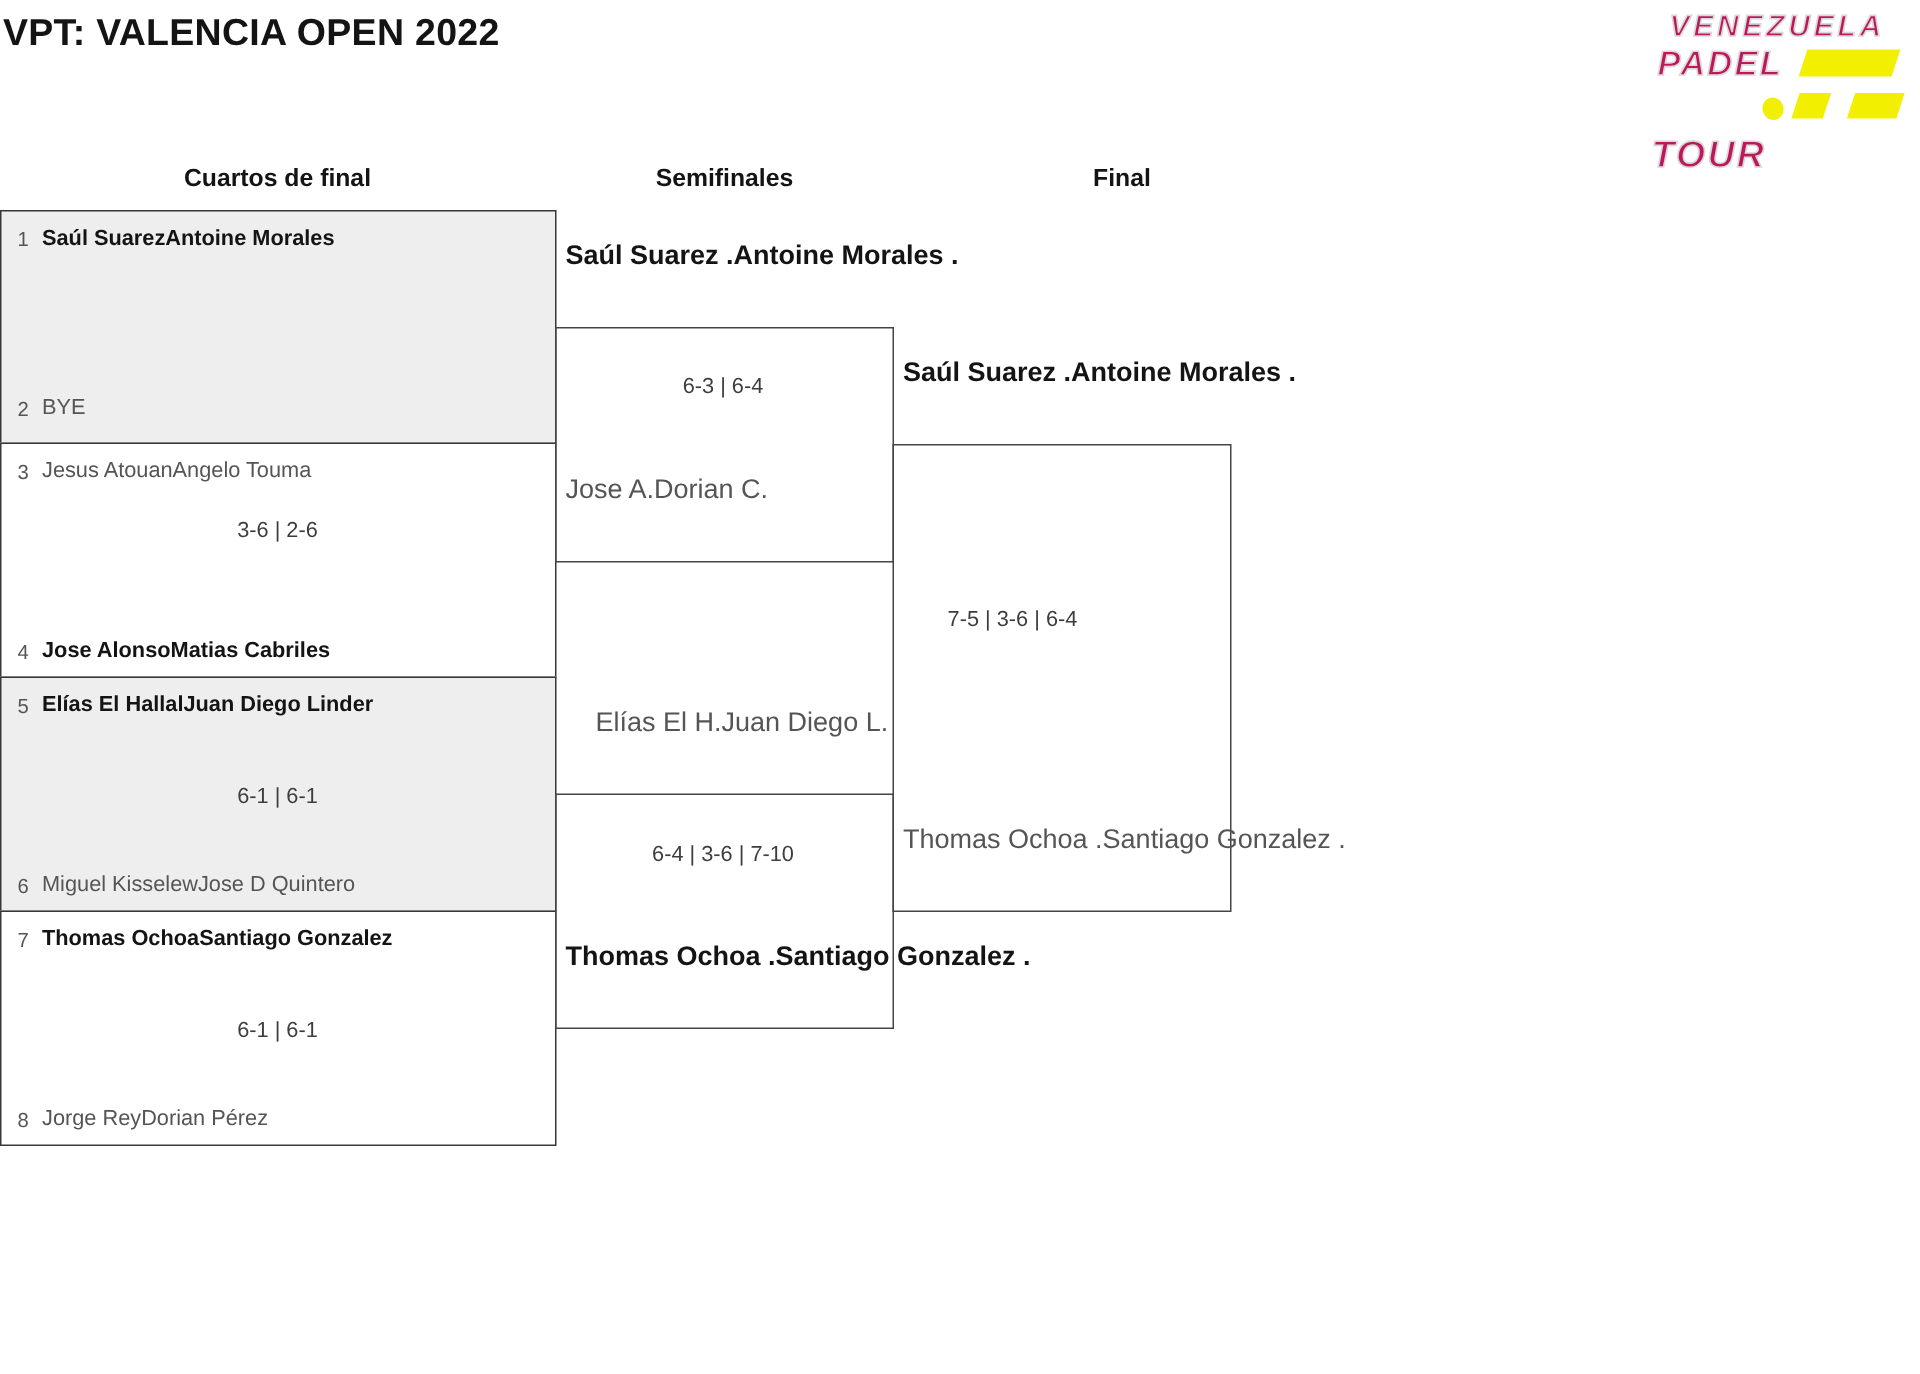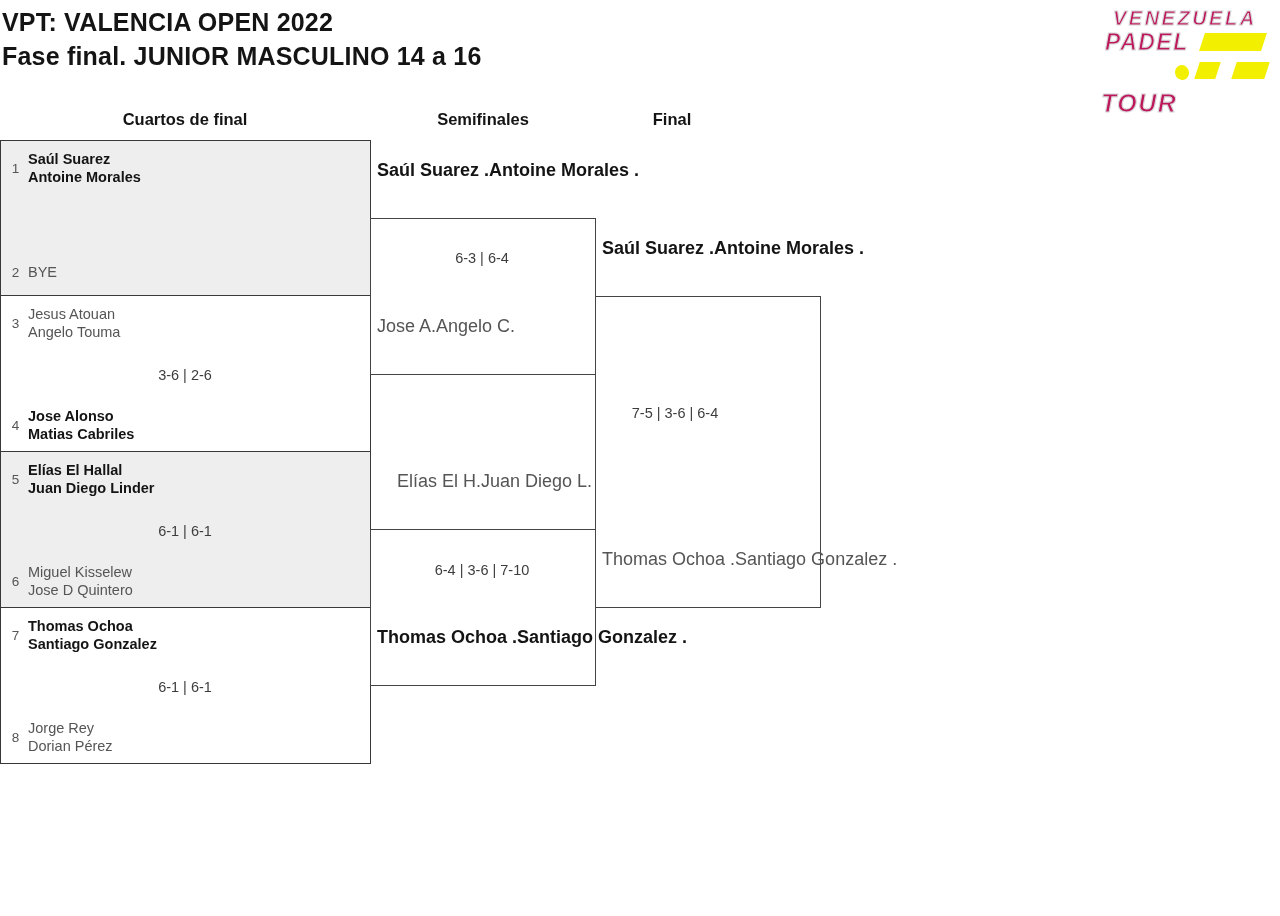--- a/index.html
+++ b/index.html
@@ -6,54 +6,54 @@
   .page{position:relative;width:1280px;height:916px;background:#ffffff;
         font-family:"Liberation Sans","DejaVu Sans",sans-serif;overflow:hidden;}
 
   
   .title{position:absolute;left:2px;top:8px;font-size:25px;font-weight:700;color:#141414;letter-spacing:.2px;}
   .subtitle{position:absolute;left:2px;top:42px;font-size:25px;font-weight:700;color:#141414;letter-spacing:.2px;}
 
   
   .col-header{position:absolute;top:110px;transform:translateX(-50%);
               font-size:16.5px;font-weight:600;color:#141414;white-space:nowrap;}
-  .ch-qf{left:185px;} .ch-sf{left:483px;} .ch-f{left:672px;}
+  .ch-qf{left:185px;} .ch-sf{left:483px;} .ch-f{left:748px;}
 
   
   .qf-block{position:absolute;left:0;width:371px;box-sizing:border-box;
             border:1px solid #383838;background:#fff;}
   .qf-b1{top:140px;height:156px;background:#eeeeee;}
   .qf-b2{top:295px;height:157px;}
   .qf-b3{top:451px;height:157px;background:#eeeeee;}
   .qf-b4{top:607px;height:157px;}
 
   .team{position:absolute;left:7px;display:flex;gap:5px;align-items:center;}
   .team-top{top:9px;} .team-bottom{bottom:8px;}
   .team-bottom.single{bottom:14px;}
   .seed{min-width:15px;text-align:center;font-size:13.5px;color:#555;}
-  .names{display:flex;flex-direction:column;font-size:14.5px;line-height:18px;}
+  .names{display:flex;flex-direction:row;font-size:14.5px;line-height:18px;}
   .nline:empty{display:none;}
   .winner .names,.adv.winner{font-weight:700;color:#141414;}
   .loser .names,.adv.loser{font-weight:400;color:#555;}
 
   
   .box{position:absolute;box-sizing:border-box;border:1px solid #444;background:transparent;}
   .sf-box-1{left:370px;top:218px;width:226px;height:157px;}
   .sf-box-2{left:370px;top:529px;width:226px;height:157px;}
   .final-box{left:595px;top:296px;width:226px;height:312px;}
 
   
   .adv{position:absolute;display:flex;flex-direction:row;font-size:18px;line-height:18px;white-space:nowrap;}
   .adv-sf1a{left:377px;top:161px;} .adv-sf1b{left:377px;top:317px;}
   .adv-sf2a{left:377px;top:472px;margin-left:20px;} .adv-sf2b{left:377px;top:628px;}
   .adv-fa{left:602px;top:239px;}  .adv-fb{left:602px;top:550px;}
 
   
   .score{position:absolute;transform:translate(-50%,-50%);font-size:14.5px;color:#3d3d3d;white-space:nowrap;}
-  .score-qf2{left:185px;top:375px;text-align:right;} .score-qf3{left:185px;top:531px;} .score-qf4{left:185px;top:687px;}
+  .score-qf2{left:185px;top:354px;text-align:right;} .score-qf3{left:185px;top:531px;} .score-qf4{left:185px;top:687px;}
   .score-sf1{left:482px;top:258px;} .score-sf2{left:482px;top:570px;}
   .score-f{left:675px;top:413px;}
 
   
   .logo{position:absolute;left:1100px;top:4px;width:176px;height:84px;}
   .logo-line{position:absolute;font-style:italic;font-weight:800;color:#be185d;
              -webkit-text-stroke:1.1px #d9d9d9;text-shadow:0 0 1px #e3e3e3;
              white-space:nowrap;line-height:1;}
   .logo-l1{left:13px;top:4px;font-size:20px;letter-spacing:2.5px;}
   .logo-l2{left:5px;top:27px;font-size:23px;letter-spacing:1.5px;}
@@ -63,21 +63,20 @@
   .bar-2{left:97px;top:58px;width:21px;height:17px;}
   .bar-3{left:134px;top:58px;width:33px;height:17px;}
   .dot{position:absolute;left:75px;top:61px;width:14px;height:15px;border-radius:50%;transform:rotate(-14deg);}
 </style>
 </head>
 <body>
 
 <div class="page">
 
   <div class="title">VPT: VALENCIA OPEN 2022</div>
-  <div class="subtitle">Fase final. JUNIOR MASCULINO 14 a 16</div>
 
   <div class="logo">
     <div class="logo-line logo-l1">VENEZUELA</div>
     <div class="logo-line logo-l2">PADEL</div>
     <div class="logo-line logo-l3">TOUR</div>
     <div class="bar bar-1" style="background:#f2ef00;"></div>
     <div class="bar bar-2" style="background:#f2ef00;"></div>
     <div class="bar bar-3" style="background:#f2ef00;"></div>
     <div class="dot" style="background:#f2ef00;"></div>
   </div>
@@ -157,21 +156,21 @@
   <div class="box sf-box-1"></div>
   <div class="box sf-box-2"></div>
   <div class="box final-box"></div>
 
   <div class="adv winner adv-sf1a">
     <span class="nline">Saúl Suarez .</span>
     <span class="nline">Antoine Morales .</span>
   </div>
   <div class="adv loser adv-sf1b">
     <span class="nline">Jose A.</span>
-    <span class="nline">Angelo C.</span>
+    <span class="nline">Dorian C.</span>
   </div>
 
   <div class="adv loser adv-sf2a">
     <span class="nline">Elías El H.</span>
     <span class="nline">Juan Diego L.</span>
   </div>
   <div class="adv winner adv-sf2b">
     <span class="nline">Thomas Ochoa .</span>
     <span class="nline">Santiago Gonzalez .</span>
   </div>

